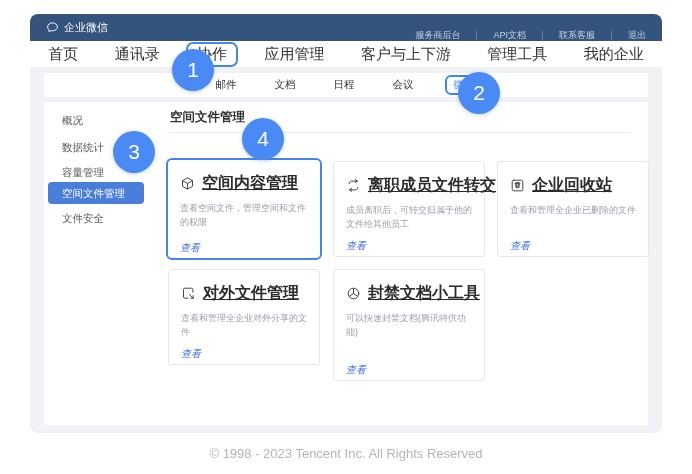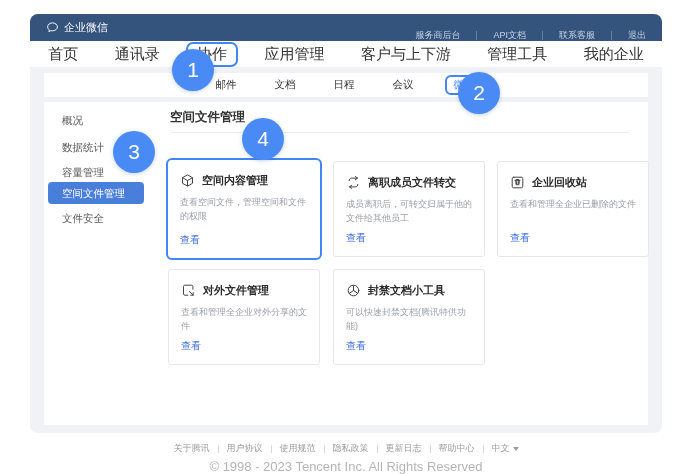--- a/index.html
+++ b/index.html
@@ -52,27 +52,27 @@
   .page-title{position:absolute;left:17px;top:7px;font-size:12.5px;font-weight:600;color:#333;}
   .title-divider{position:absolute;left:17px;top:30px;width:460px;height:1px;background:#ECECEC;}
 
   .card{position:absolute;box-sizing:border-box;background:#fff;border:1px solid #E7E7E7;
         border-radius:3px;padding:13px 12px;}
   .card.highlight{border:2px solid var(--accent,#4285F4);border-radius:6px;}
   .card.c0{left:13px; top:56px; width:156px;height:102px;}
   .card.c1{left:180px;top:59px; width:152px;height:96px;}
   .card.c2{left:344px;top:59px; width:152px;height:96px;}
   .card.c3{left:15px; top:167px;width:152px;height:96px;}
-  .card.c4{left:180px;top:167px;width:152px;height:96px;}
+  .card.c4{left:180px;top:167px;width:152px;height:112px;}
   .card-head{display:flex;align-items:center;gap:7px;}
   .card-head svg{flex:0 0 auto;display:block;}
-  .card-title{font-size:11px;font-weight:700;color:#2b2b2b;white-space:nowrap;}
+  .card-title{font-size:16px;font-weight:700;color:#2b2b2b;white-space:nowrap;text-decoration:underline;}
   .card-desc{margin-top:8px;font-size:9px;color:#9B9FA8;line-height:1.55;}
-  .card-link{position:absolute;left:12px;bottom:11px;font-size:10px;
-             color:var(--link-blue,#4372E0);cursor:pointer;}
+  .card-link{position:absolute;left:12px;bottom:3px;font-size:10px;
+             color:var(--link-blue,#4372E0);cursor:pointer;font-style:italic;}
 
   
   .badge{position:absolute;width:42px;height:42px;border-radius:50%;
          background:var(--annotation-blue,#4A8AF5);color:#fff;font-size:21px;
          display:flex;align-items:center;justify-content:center;z-index:50;
          box-shadow:0 1px 4px rgba(30,80,160,.25);}
   .badge.b1{left:172px;top:49px;}
   .badge.b2{left:458px;top:72px;}
   .badge.b3{left:113px;top:131px;}
   .badge.b4{left:242px;top:118px;}
@@ -217,31 +217,16 @@
       <span class="card-link">查看</span>
     </div>
   </div>
 
   <div class="badge b1">1</div>
   <div class="badge b2">2</div>
   <div class="badge b3">3</div>
   <div class="badge b4">4</div>
 
   <div class="footer">
-    <div class="footer-links">
-      <span>关于腾讯</span>
-      <i class="f-sep"></i>
-      <span>用户协议</span>
-      <i class="f-sep"></i>
-      <span>使用规范</span>
-      <i class="f-sep"></i>
-      <span>隐私政策</span>
-      <i class="f-sep"></i>
-      <span>更新日志</span>
-      <i class="f-sep"></i>
-      <span>帮助中心</span>
-      <i class="f-sep"></i>
-      <span><span>中文</span><i class="caret"></i></span>
-    </div>
     <div class="copyright">© 1998 - 2023 Tencent Inc. All Rights Reserved</div>
   </div>
 
 </div>
 
 </body></html>

